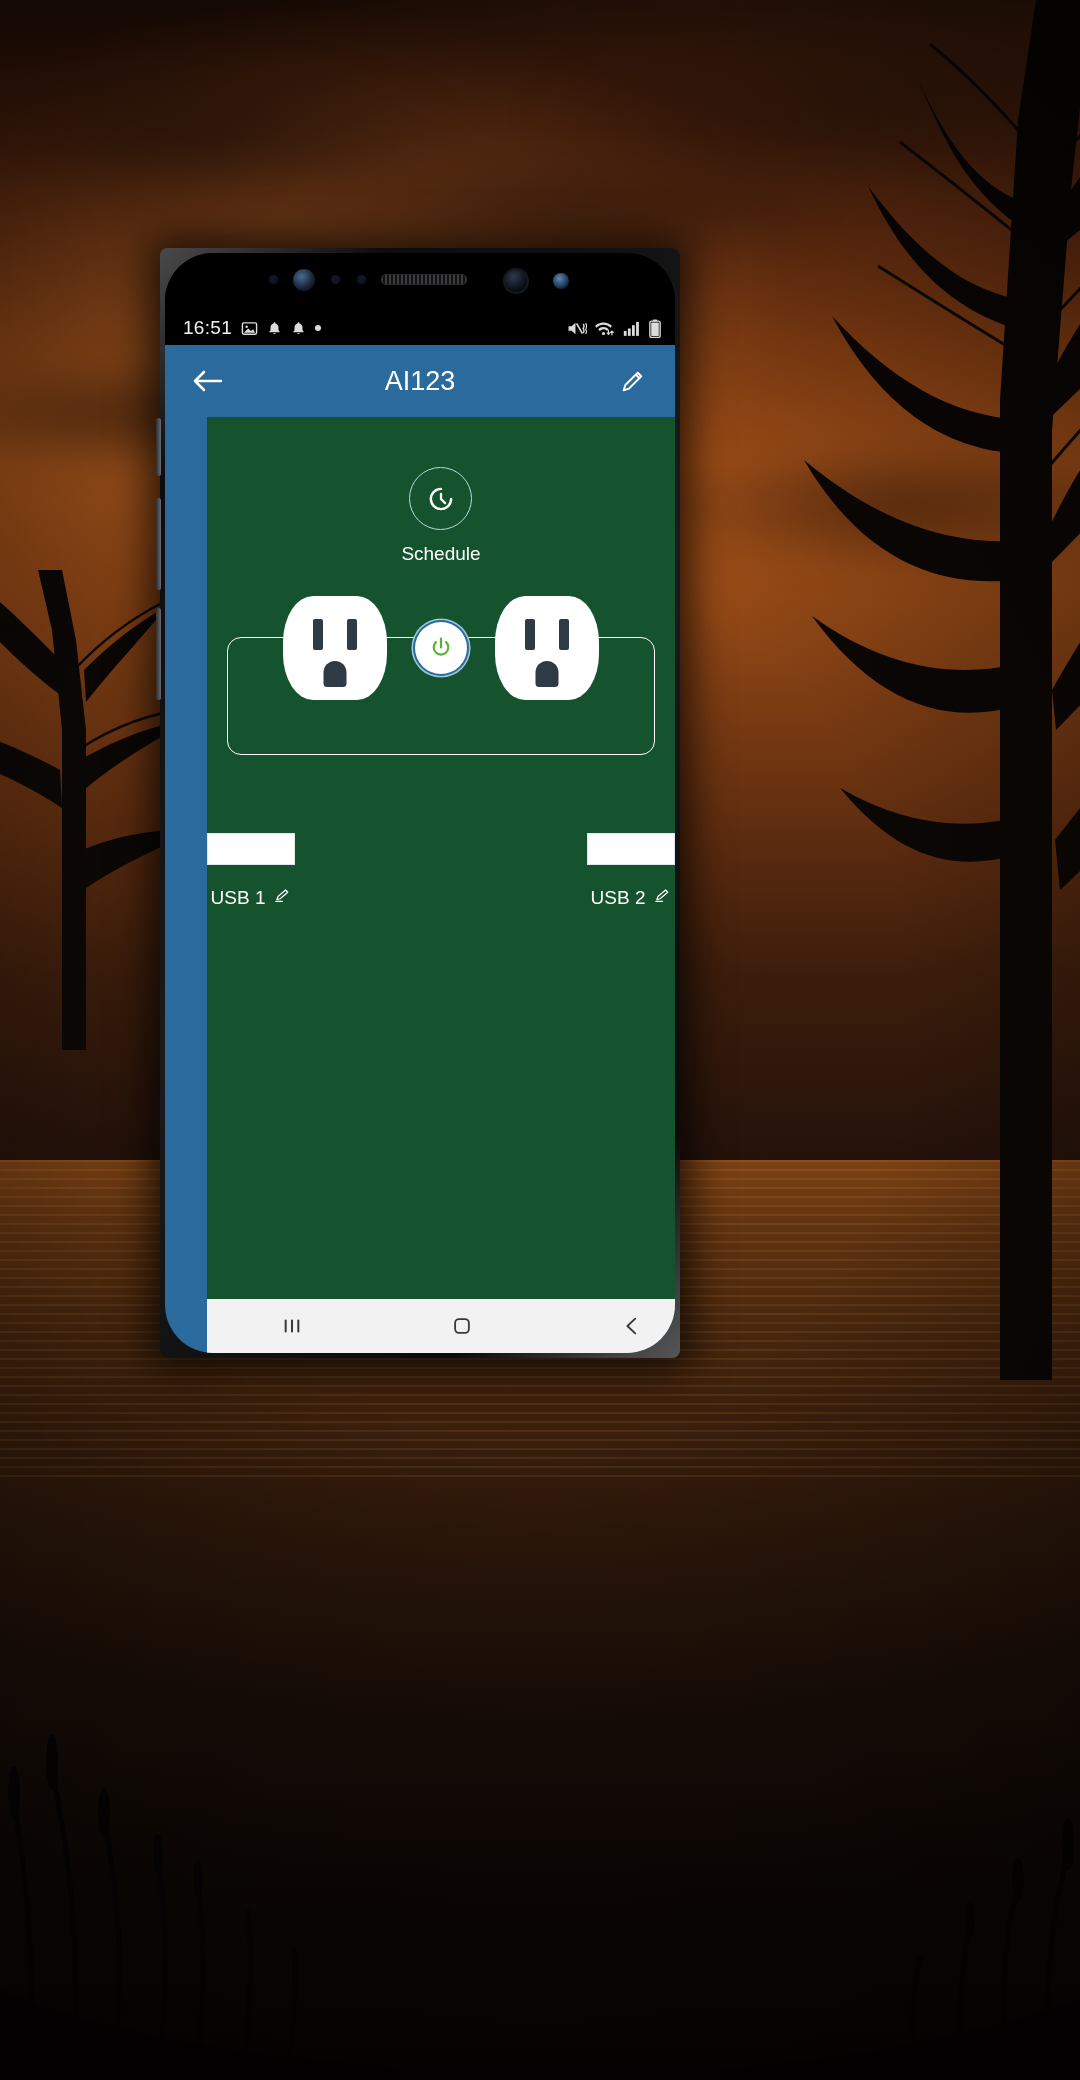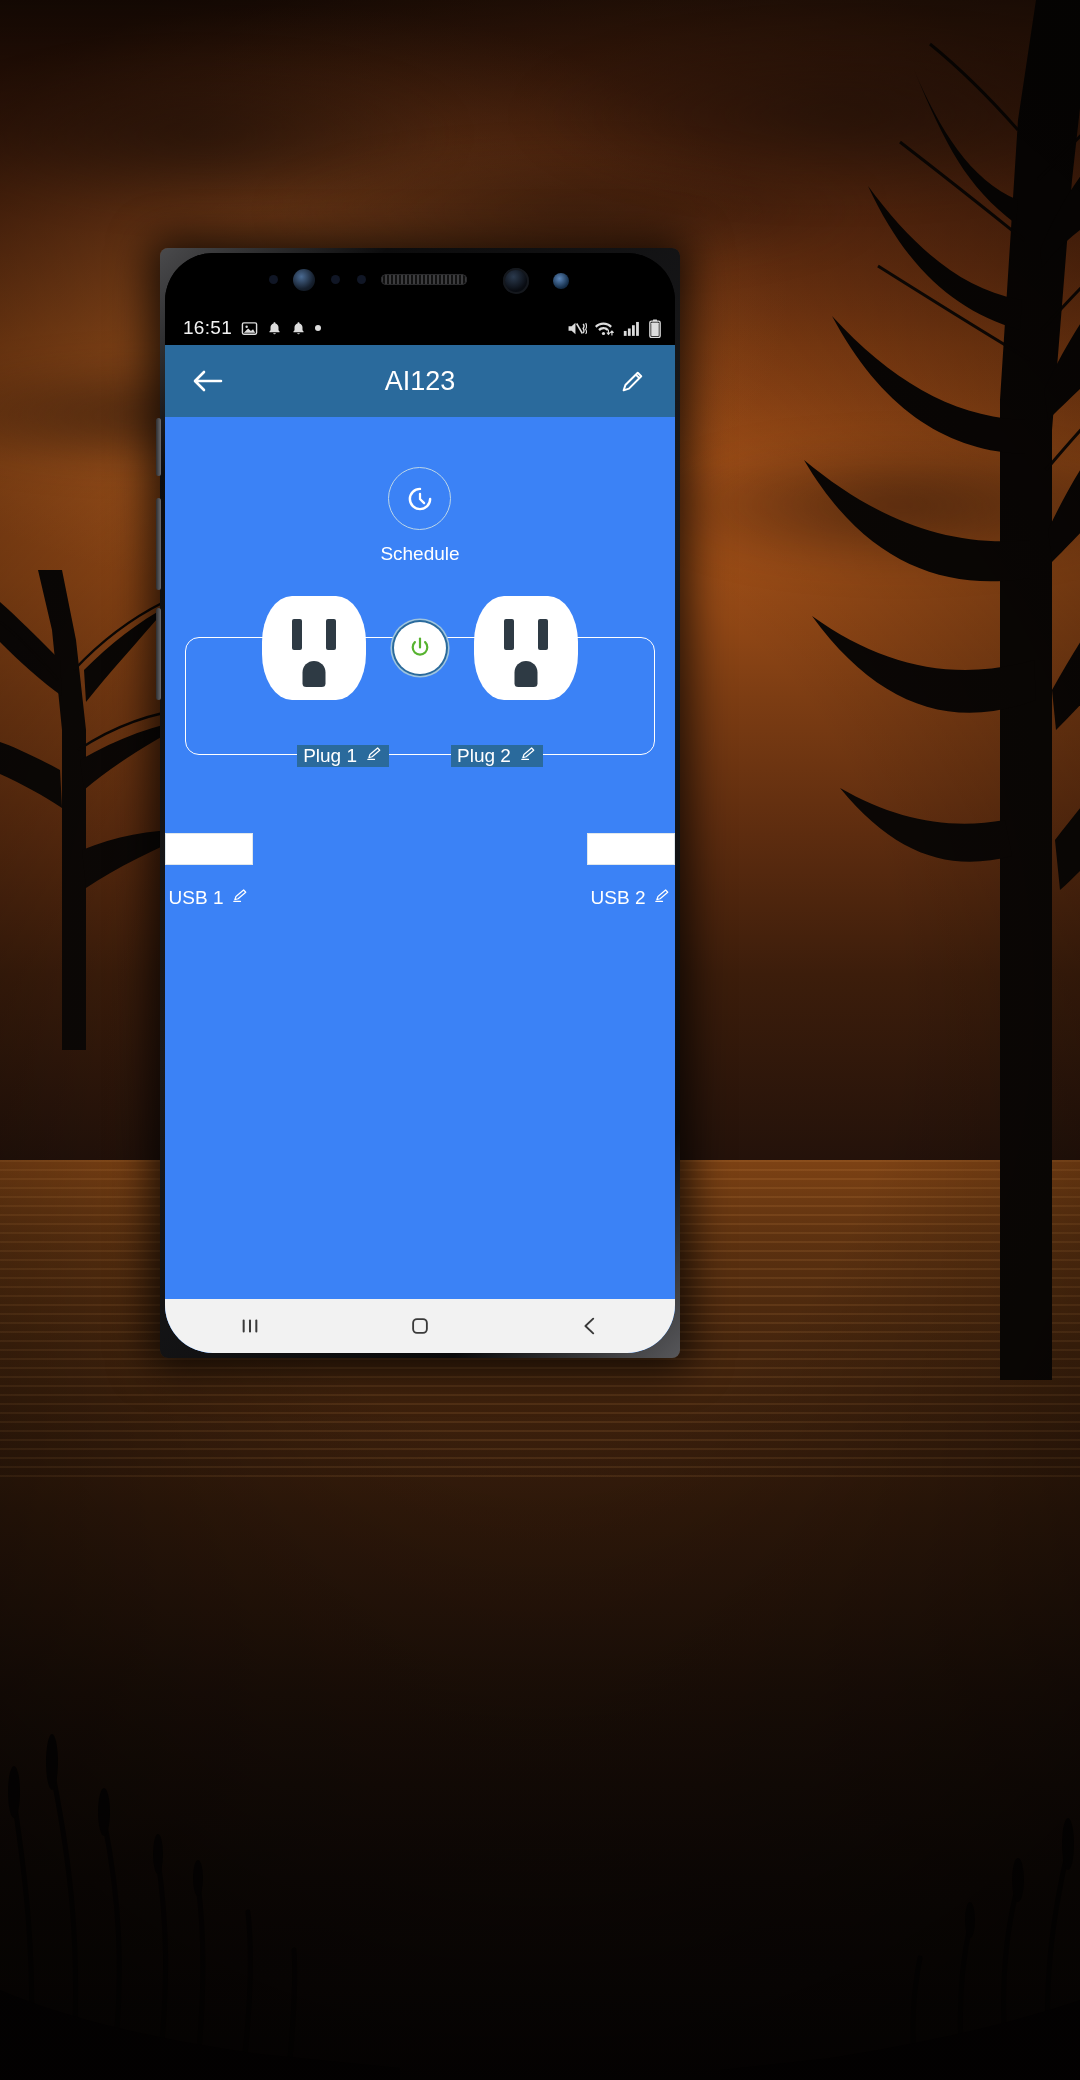--- a/index.html
+++ b/index.html
@@ -117,21 +117,21 @@
     display:flex; align-items:center; justify-content:space-between;
     padding:16px 22px;
   }
   #appbar .title {
     position:absolute; left:0; right:0; text-align:center;
     font-size:27px; color:#ffffff; pointer-events:none;
   }
   .ab-btn { width:42px; height:42px; display:flex; align-items:center; justify-content:center; z-index:2; }
 
   
-  #content { background:#3b82f6; height:calc(100% - 34px - 72px); position:relative; }
+  #content { background:#14532d; height:calc(100% - 34px - 72px); position:relative;margin-left:42px; }
 
   
   #quick-actions {
     display:flex; justify-content:center; gap:116px;
     padding-top:50px;
   }
   .qa-item { display:flex; flex-direction:column; align-items:center; gap:13px; }
   .qa-circle {
     width:63px; height:63px; border-radius:50%;
     border:1.6px solid #bcd6e8;
@@ -418,40 +418,20 @@
             </div>
 
             <div class="outlet">
               <span class="slot slot-l"></span>
               <span class="slot slot-r"></span>
               <span class="ground"></span>
             </div>
 
           </div>
 
-          <div class="plug-labels">
-            <div class="plug-label">
-              <span>Plug 1</span>
-              <span>
-                <svg width="17" height="17" viewBox="0 0 24 24">
-                  <path d="M4 17.8 L5.6 13.4 L16.4 4.2 L19.4 7.4 L8.6 16.6 Z" fill="none" stroke="#ffffff" stroke-width="1.7" stroke-linejoin="round"></path>
-                  <path d="M2.6 20.4 L12 20.4" stroke="#ffffff" stroke-width="1.7" stroke-linecap="round"></path>
-                </svg>
-              </span>
-            </div>
-            <div class="plug-label">
-              <span>Plug 2</span>
-              <span>
-                <svg width="17" height="17" viewBox="0 0 24 24">
-                  <path d="M4 17.8 L5.6 13.4 L16.4 4.2 L19.4 7.4 L8.6 16.6 Z" fill="none" stroke="#ffffff" stroke-width="1.7" stroke-linejoin="round"></path>
-                  <path d="M2.6 20.4 L12 20.4" stroke="#ffffff" stroke-width="1.7" stroke-linecap="round"></path>
-                </svg>
-              </span>
-            </div>
-          </div>
 
         </div>
 
         <div id="usb-row">
 
           <div class="usb-item">
             <div class="usb-port"></div>
             <div class="usb-label">
               <span>USB 1</span>
               <span>

